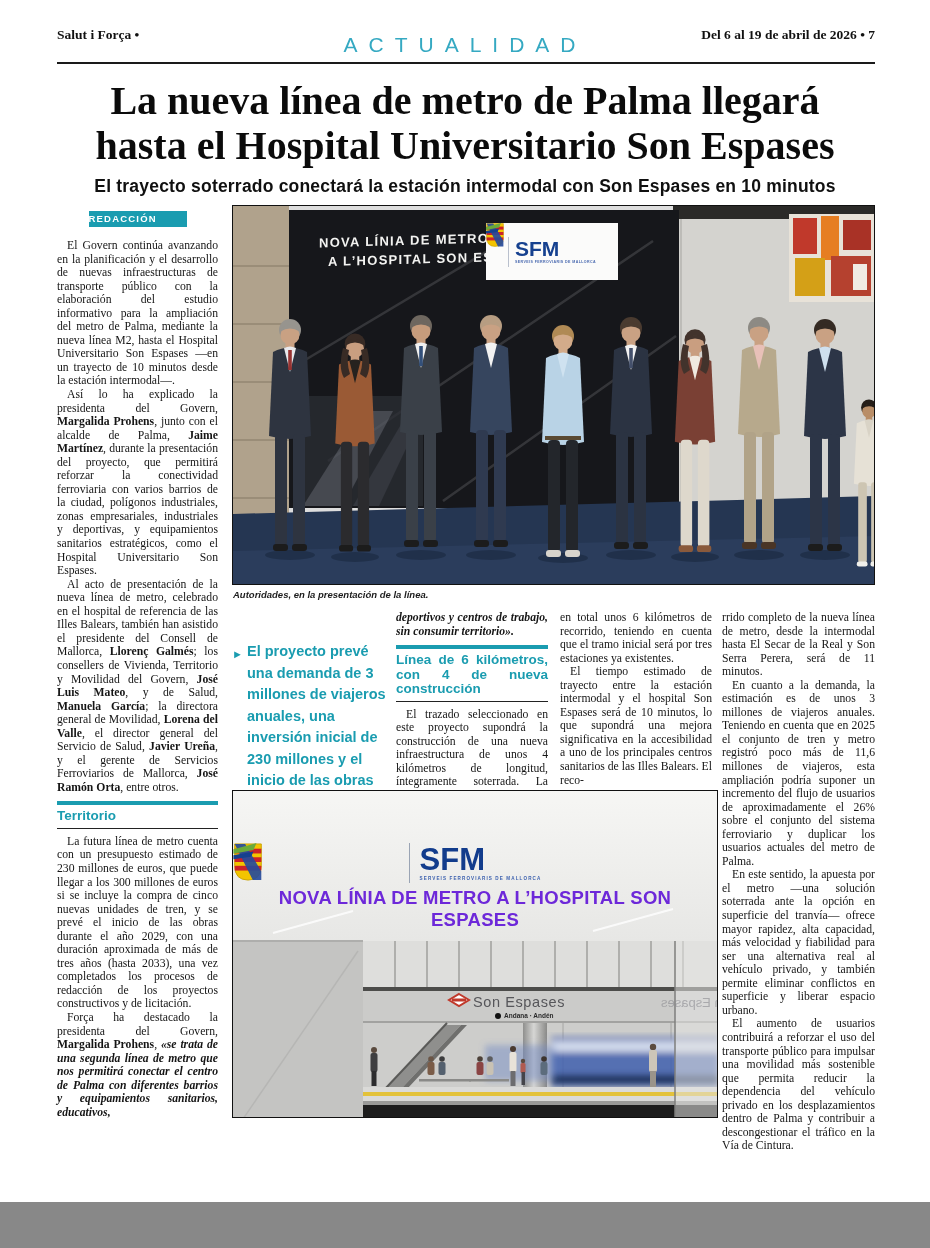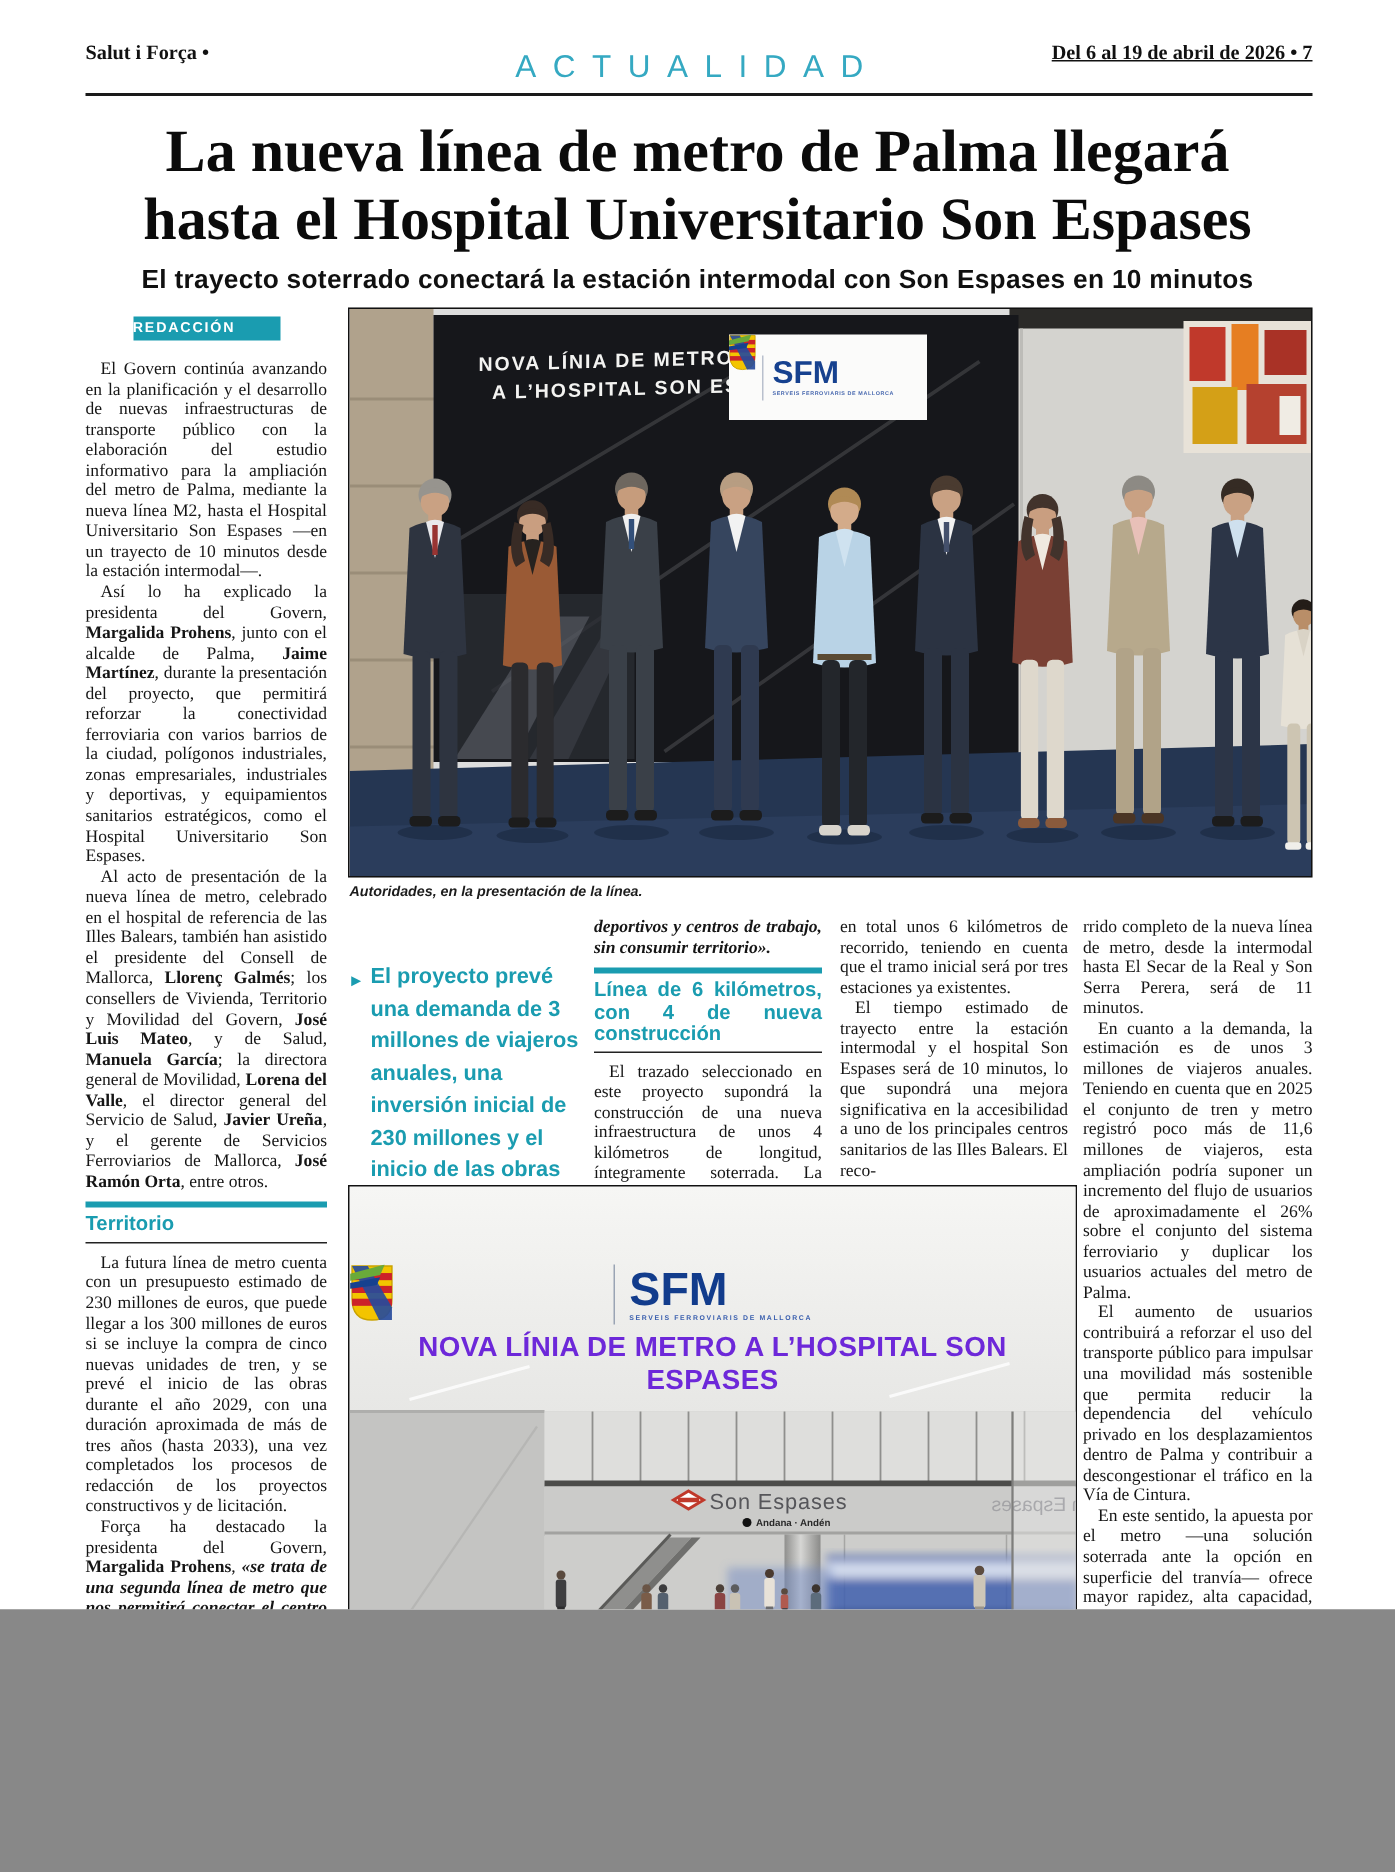--- a/index.html
+++ b/index.html
@@ -1,22 +1,22 @@
 <!DOCTYPE html>
 <html lang="es"><head>
 <meta charset="utf-8">
 <style>
   html,body{margin:0;padding:0;background:#888;}
   *{box-sizing:border-box;}
-  #page{position:relative;width:930px;height:1073px;background:#fff;margin:0 auto;
+  #page{position:relative;width:930px;height:1202px;background:#fff;margin:0 auto;
         font-family:"Liberation Serif",serif;color:#141414;overflow:hidden;padding-left:20px;}
 
   
   .masthead-left{position:absolute;left:57px;top:27px;font:700 13.5px "Liberation Serif",serif;color:#111;}
-  .masthead-right{position:absolute;right:55px;top:27px;font:700 13.5px "Liberation Serif",serif;color:#111;text-decoration:underline;}
+  .masthead-right{position:absolute;right:55px;top:27px;font:700 13.5px "Liberation Serif",serif;color:#111;}
   .section-title{position:absolute;left:0;right:0;top:33px;text-align:center;
         font:400 21px "Liberation Sans",sans-serif;letter-spacing:11px;color:#35a9c2;}
   .head-rule{position:absolute;left:57px;right:55px;top:62px;height:2px;background:#1a1a1a;}
 
   
   .headline{position:absolute;left:56px;width:818px;top:78px;text-align:center;
         font:400 40px/45px "Liberation Serif",serif;color:#0b0b0b;white-space:pre-line;}
   .subheadline{position:absolute;left:56px;width:818px;top:176px;text-align:center;
         font:700 17.5px "Liberation Sans",sans-serif;color:#101010;letter-spacing:.2px;}
 
@@ -242,22 +242,22 @@
   </div>
 
   <div class="bodycol col4">
     <p class="noind">en total unos 6 kilómetros de recorrido, teniendo en cuenta que el tramo inicial será por tres estaciones ya existentes.</p>
     <p>El tiempo estimado de trayecto entre la estación intermodal y el hospital Son Espases será de 10 minutos, lo que supondrá una mejora significativa en la accesibilidad a uno de los principales centros sanitarios de las Illes Balears. El reco-</p>
   </div>
 
   <div class="bodycol col5">
     <p class="noind">rrido completo de la nueva línea de metro, desde la intermodal hasta El Secar de la Real y Son Serra Perera, será de 11 minutos.</p>
     <p>En cuanto a la demanda, la estimación es de unos 3 millones de viajeros anuales. Teniendo en cuenta que en 2025 el conjunto de tren y metro registró poco más de 11,6 millones de viajeros, esta ampliación podría suponer un incremento del flujo de usuarios de aproximadamente el 26% sobre el conjunto del sistema ferroviario y duplicar los usuarios actuales del metro de Palma.</p>
+    <p>En este sentido, la apuesta por el metro —una solución soterrada ante la opción en superficie del tranvía— ofrece mayor rapidez, alta capacidad, más velocidad y fiabilidad para ser una alternativa real al vehículo privado, y también permite eliminar conflictos en superficie y liberar espacio urbano.</p>
     <p>El aumento de usuarios contribuirá a reforzar el uso del transporte público para impulsar una movilidad más sostenible que permita reducir la dependencia del vehículo privado en los desplazamientos dentro de Palma y contribuir a descongestionar el tráfico en la Vía de Cintura.</p>
-    <p>En este sentido, la apuesta por el metro —una solución soterrada ante la opción en superficie del tranvía— ofrece mayor rapidez, alta capacidad, más velocidad y fiabilidad para ser una alternativa real al vehículo privado, y también permite eliminar conflictos en superficie y liberar espacio urbano.</p>
   </div>
 
   <figure class="photo" id="photo2" style="margin:0;">
     <svg width="486" height="328" viewBox="0 0 486 328">
       <defs>
         <linearGradient id="ceil" x1="0" y1="0" x2="0" y2="1">
           <stop offset="0" stop-color="#f6f6f4"></stop>
             <stop offset="1" stop-color="#e7e7e5"></stop>
         </linearGradient>
         <linearGradient id="colg" x1="0" y1="0" x2="1" y2="0">

